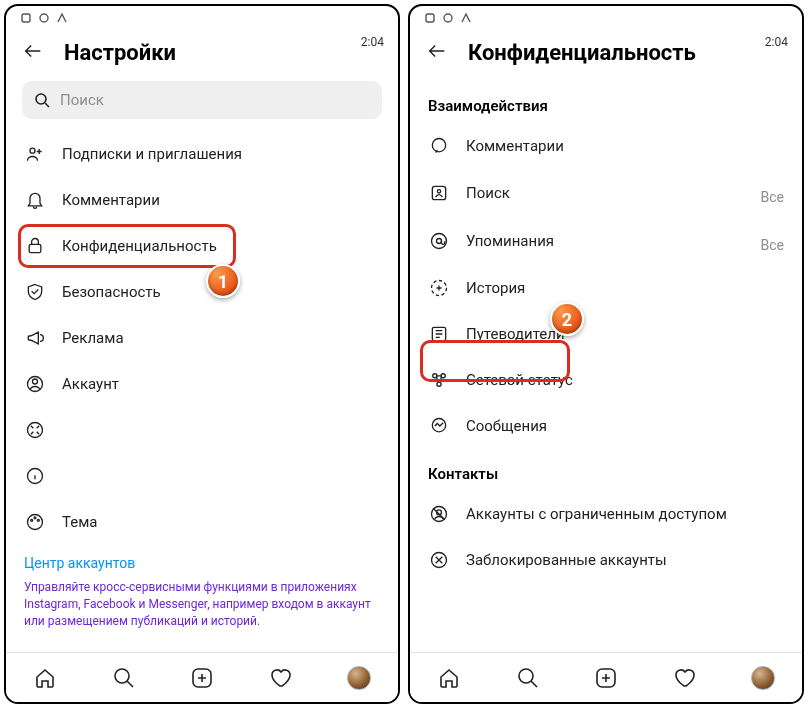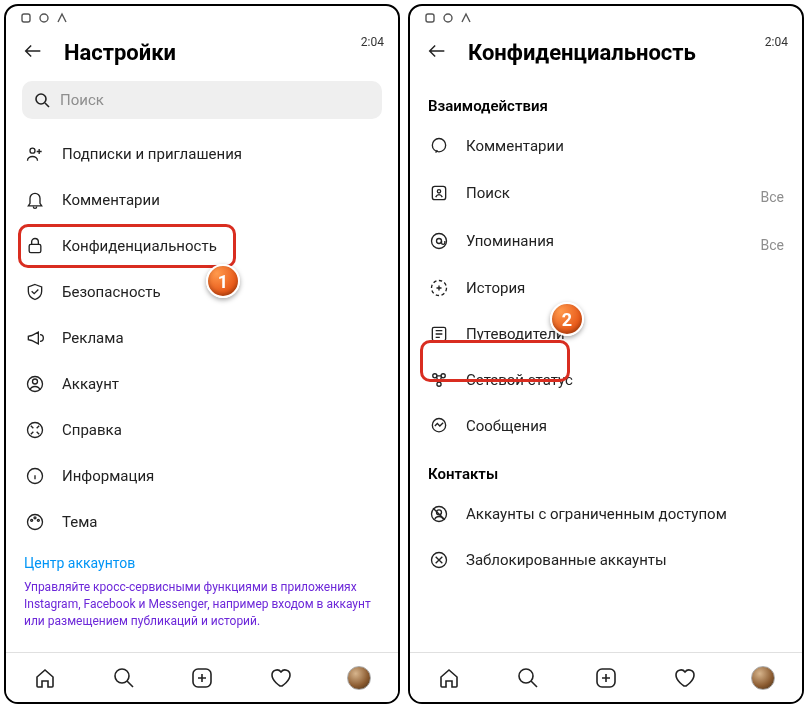--- a/index.html
+++ b/index.html
@@ -252,30 +252,28 @@
         </span>
       <span class="label">Аккаунт</span>
     </div>
     <div class="row">
       <span class="icon">
           <svg viewBox="0 0 24 24" width="20" height="20">
             <circle cx="12" cy="12" r="9"></circle>
             <path d="M7 7l3 3 M17 7l-3 3 M7 17l3-3 M17 17l-3-3"></path>
           </svg>
         </span>
-      <span class="label">Справка</span>
     </div>
     <div class="row">
       <span class="icon">
           <svg viewBox="0 0 24 24" width="20" height="20">
             <circle cx="12" cy="12" r="9"></circle>
             <path d="M12 8v.01 M12 11v5"></path>
           </svg>
         </span>
-      <span class="label">Информация</span>
     </div>
     <div class="row">
       <span class="icon">
           <svg viewBox="0 0 24 24" width="20" height="20">
             <circle cx="12" cy="12" r="9"></circle>
             <circle cx="8" cy="10" r="1.2"></circle>
             <circle cx="12" cy="7" r="1.2"></circle>
             <circle cx="16" cy="10" r="1.2"></circle>
           </svg>
         </span>

